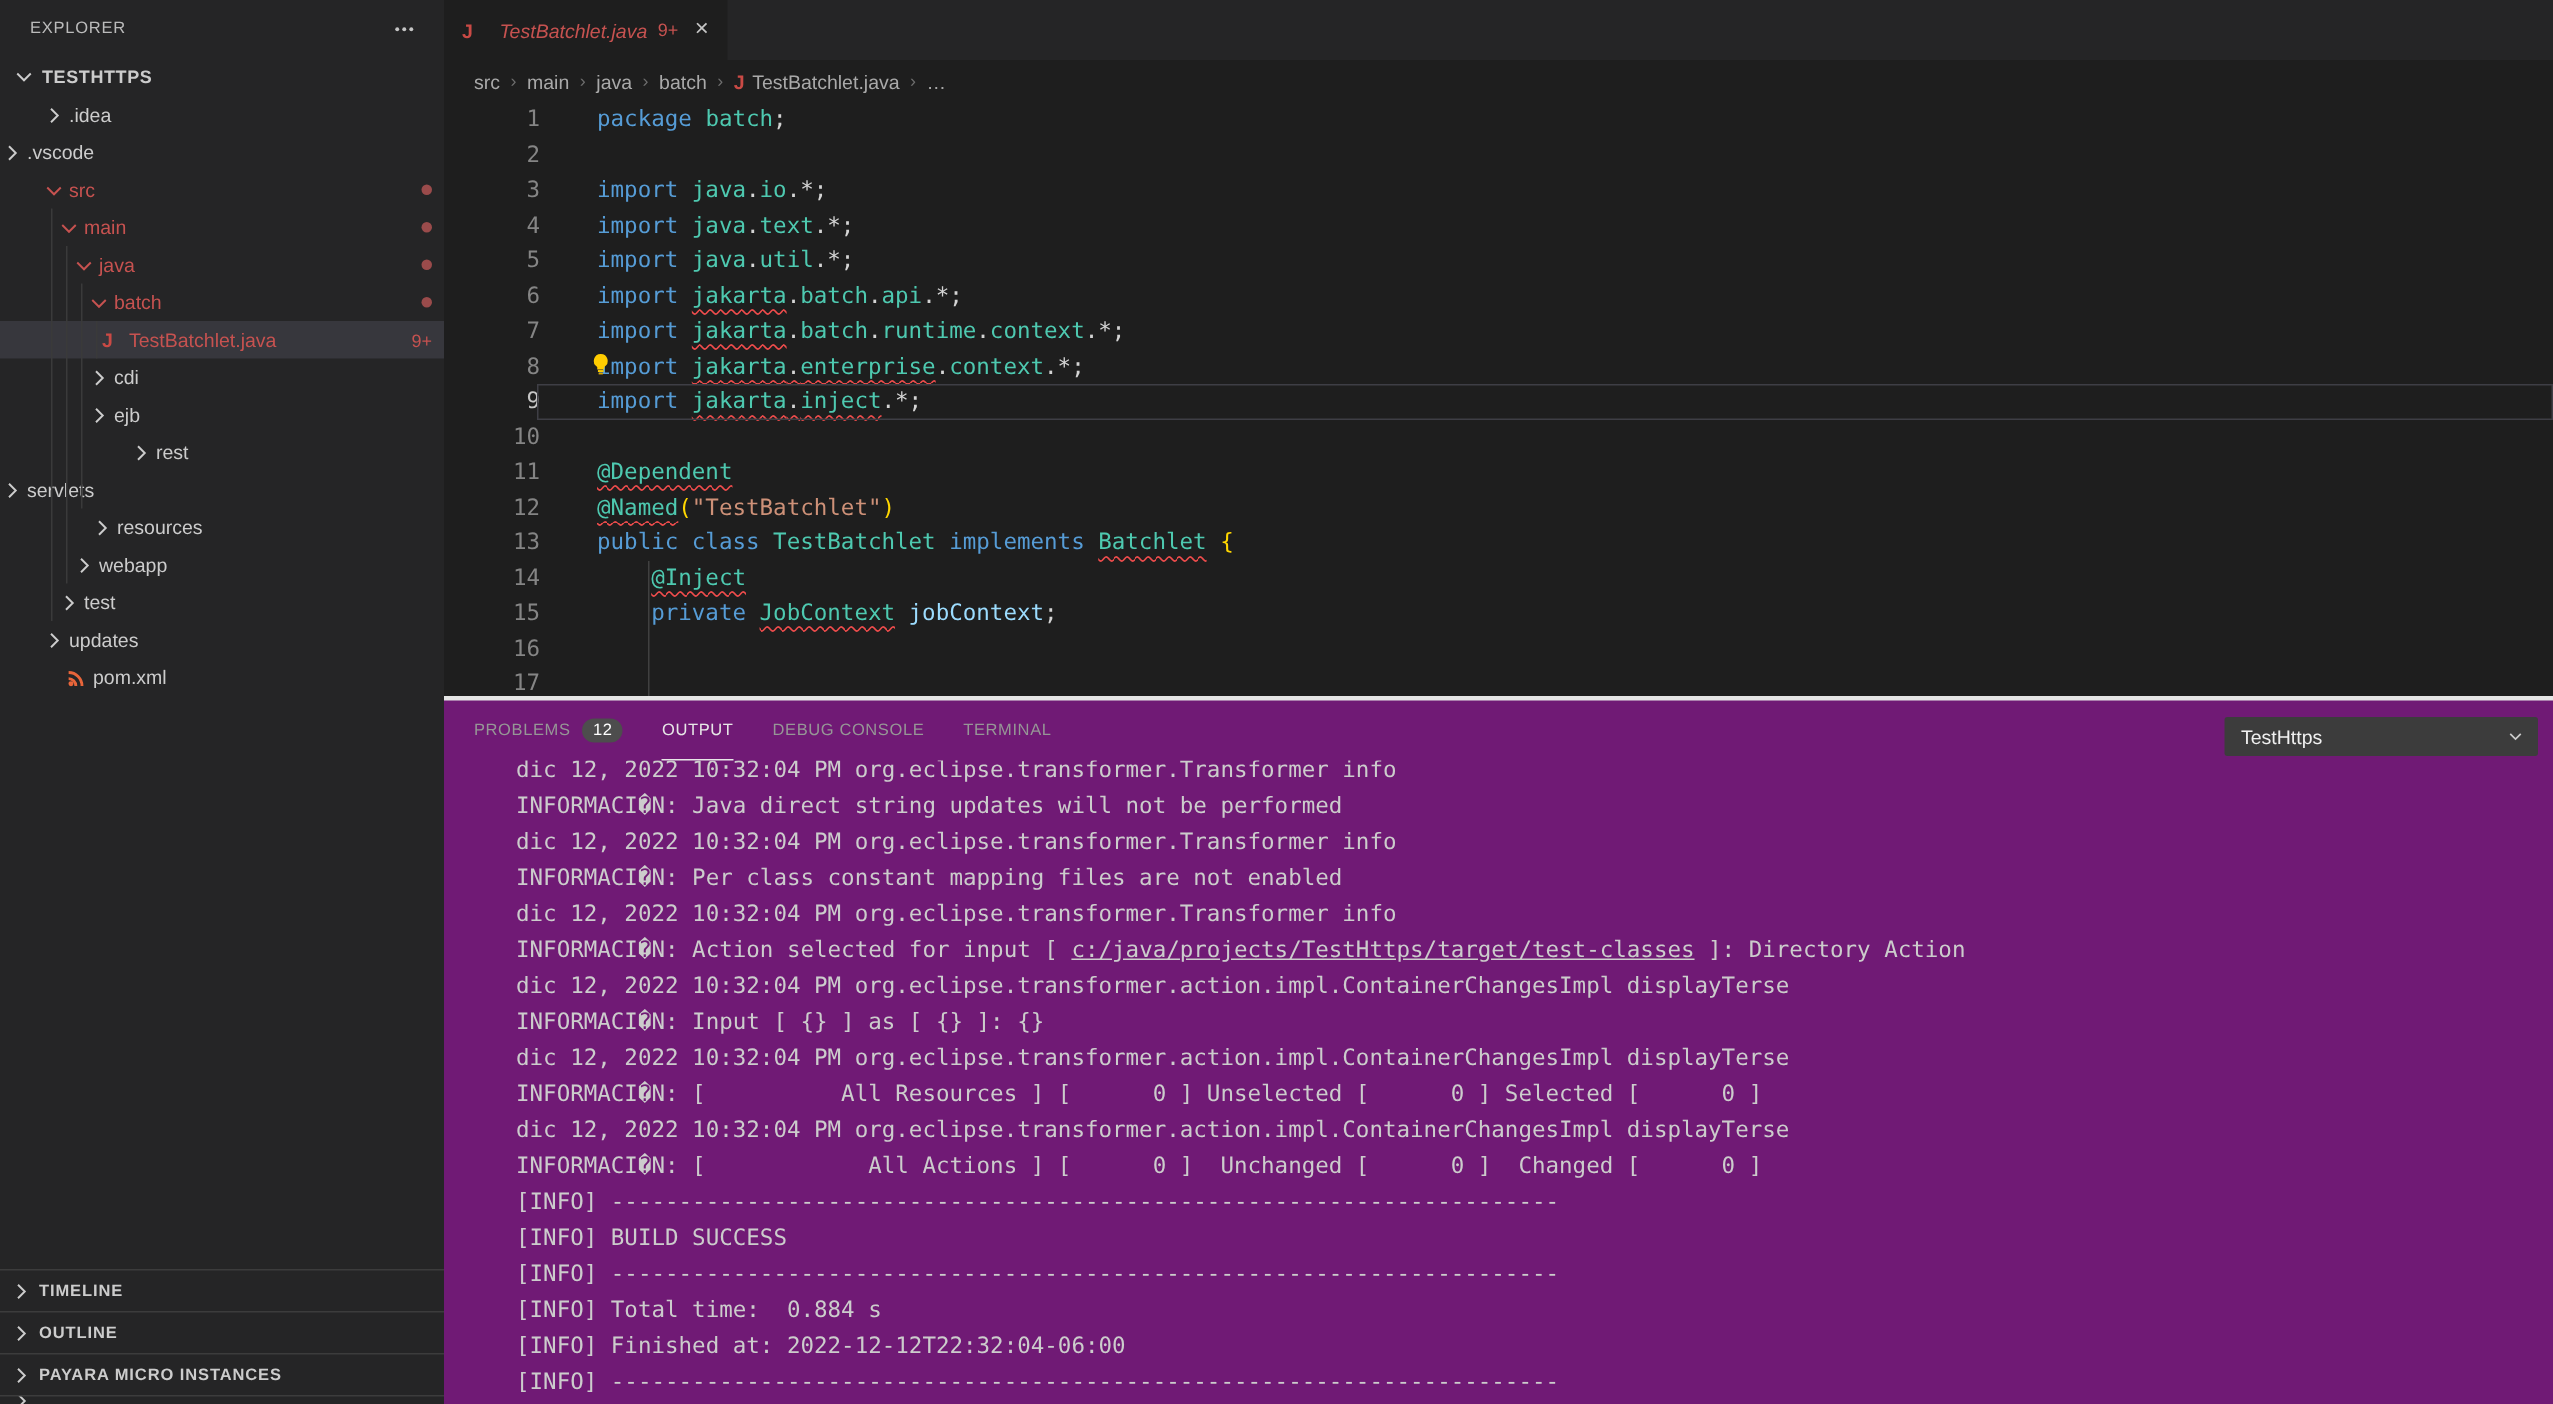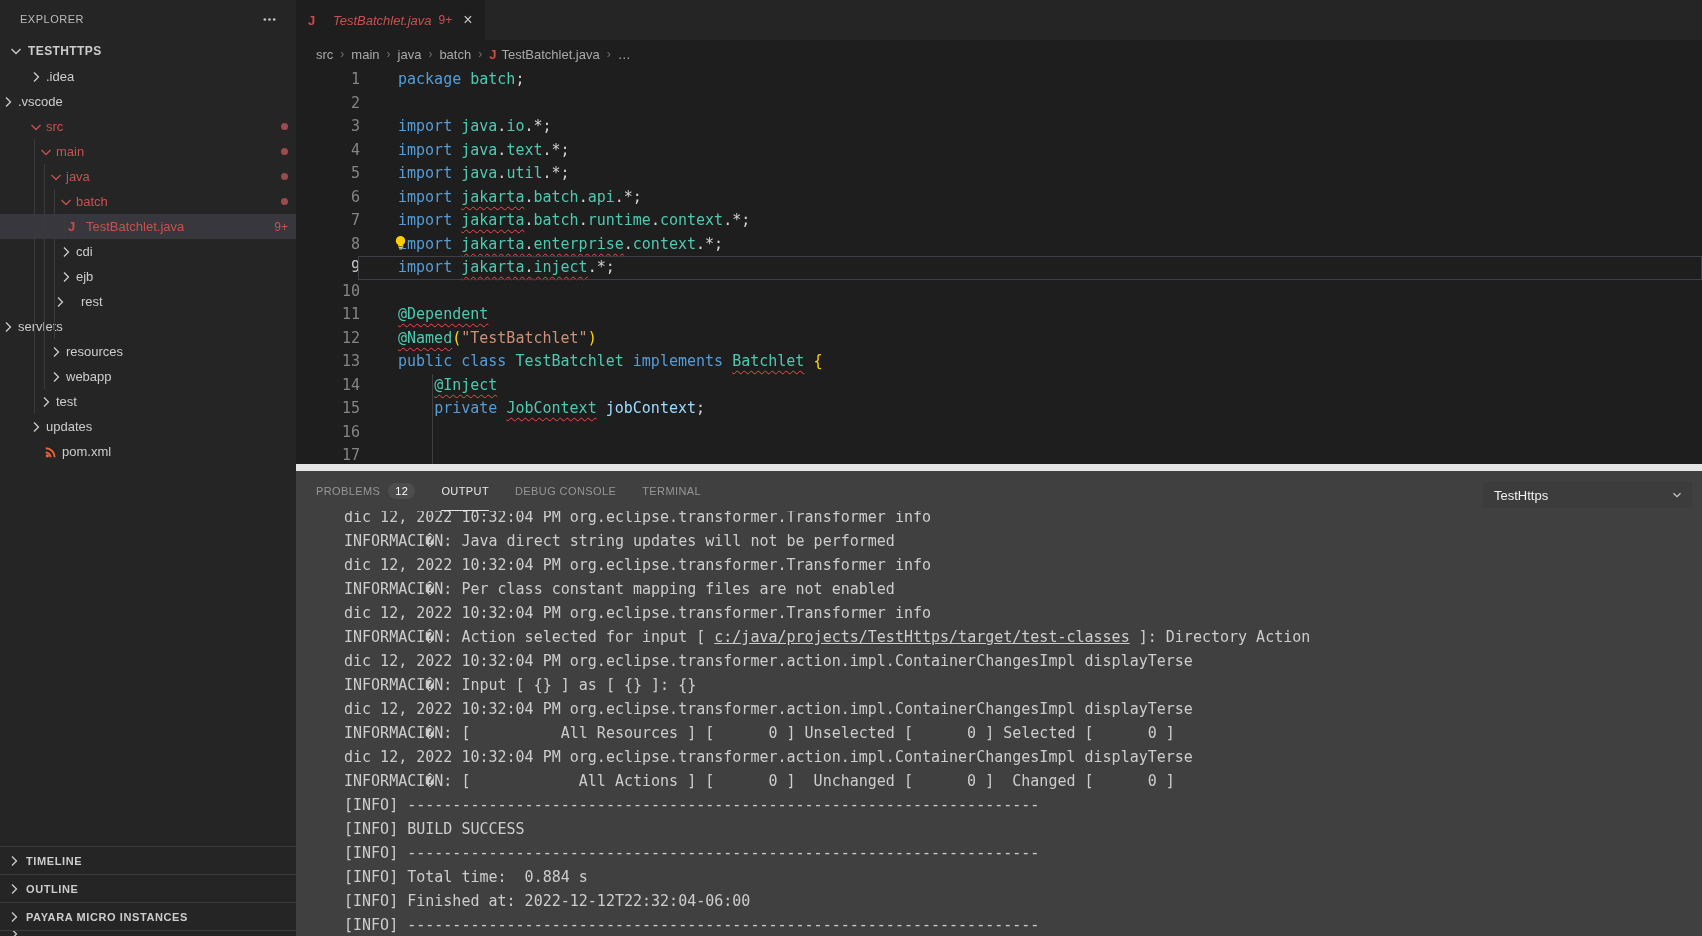--- a/index.html
+++ b/index.html
@@ -49,21 +49,21 @@
   .ln.cur { color:#C6C6C6; }
   .code-text { white-space:pre; padding-left:28px; color:#D4D4D4; }
   .tk-kw { color:#569CD6; } .tk-ty { color:#4EC9B0; } .tk-str { color:#CE9178; }
   .tk-var { color:#9CDCFE; } .tk-pl { color:#D4D4D4; } .tk-br { color:#FFD700; }
   .sq { text-decoration:underline wavy #F14C4C 1px; text-underline-offset:4px; }
   .cur-line-box { position:absolute; left:62px; right:0; top:188px; height:24px; border:1px solid #3E3E45; pointer-events:none; }
   .code-guide { position:absolute; left:136px; top:306px; bottom:0; width:1px; background:#404040; }
   .bulb { position:absolute; left:97px; top:167px; width:16px; height:16px; cursor:pointer; }
 
   
-  .panel { height:472px; flex:none; background:#404040; border-top:7px solid #e5e5e5; position:relative; }
+  .panel { height:472px; flex:none; background:#701a75; border-top:3px solid #e5e5e5; position:relative; }
   .panel-header { height:40px; position:relative; display:flex; align-items:stretch; padding-left:20px; }
   .ptab { display:flex; align-items:center; gap:8px; margin-right:26px; font-size:11px; letter-spacing:.4px; color:#969696; cursor:pointer; border-bottom:1px solid transparent; }
   .ptab.active { color:#E7E7E7; border-bottom-color:#E7E7E7; }
   .pbadge { background:#4D4D4D; color:#FFFFFF; font-size:11px; border-radius:10px; padding:2px 7px; }
   .channel-select { position:absolute; right:10px; top:11px; width:209px; height:26px; background:#3C3C3C; border-radius:2px; color:#F0F0F0; font-size:13px; display:flex; align-items:center; justify-content:space-between; padding:0 8px 0 11px; cursor:pointer; }
   .output { position:absolute; top:40px; left:0; right:0; bottom:0; overflow:hidden; padding-left:20px;
     font-family:"DejaVu Sans Mono", monospace; font-size:15px; color:#CCCCCC; }
   .output-inner { margin-top:-6px;margin-left:28px; }
   .out-line { height:24px; line-height:24px; white-space:pre; }
   .out-link { text-decoration:underline; cursor:pointer; }
@@ -163,37 +163,37 @@
           <span class="lbl">cdi</span>
         </div>
         <div class="tree-row" style="padding-left: 58px;">
           <span class="twistie">
             <svg width="16" height="16" viewBox="0 0 16 16">
               <path d="M6 3.5l4.5 4.5L6 12.5" fill="none" stroke="currentColor" stroke-width="1.3"></path>
             </svg>
           </span>
           <span class="lbl">ejb</span>
         </div>
-        <div class="tree-row" style="padding-left: 52px; gap: 11px;">
+        <div class="tree-row" style="padding-left: 86px;">
           <span class="twistie">
             <svg width="16" height="16" viewBox="0 0 16 16">
               <path d="M6 3.5l4.5 4.5L6 12.5" fill="none" stroke="currentColor" stroke-width="1.3"></path>
             </svg>
           </span>
           <span class="lbl">rest</span>
         </div>
         <div class="tree-row" style="">
           <span class="twistie">
             <svg width="16" height="16" viewBox="0 0 16 16">
               <path d="M6 3.5l4.5 4.5L6 12.5" fill="none" stroke="currentColor" stroke-width="1.3"></path>
             </svg>
           </span>
           <span class="lbl">servlets</span>
         </div>
-        <div class="tree-row" style="padding-left: 48px;">
+        <div class="tree-row" style="padding-left: 60px;">
           <span class="twistie">
             <svg width="16" height="16" viewBox="0 0 16 16">
               <path d="M6 3.5l4.5 4.5L6 12.5" fill="none" stroke="currentColor" stroke-width="1.3"></path>
             </svg>
           </span>
           <span class="lbl">resources</span>
         </div>
         <div class="tree-row" style="padding-left: 48px;">
           <span class="twistie">
             <svg width="16" height="16" viewBox="0 0 16 16">

